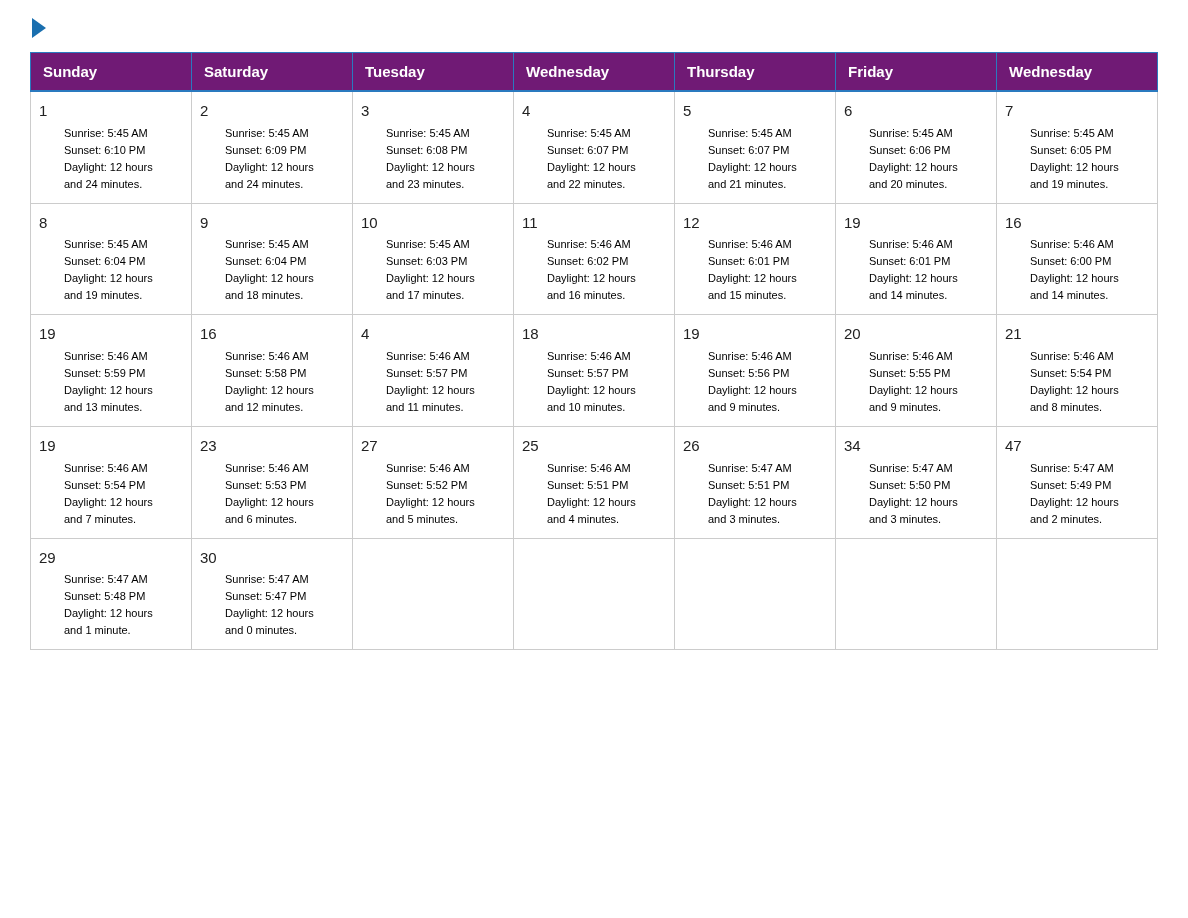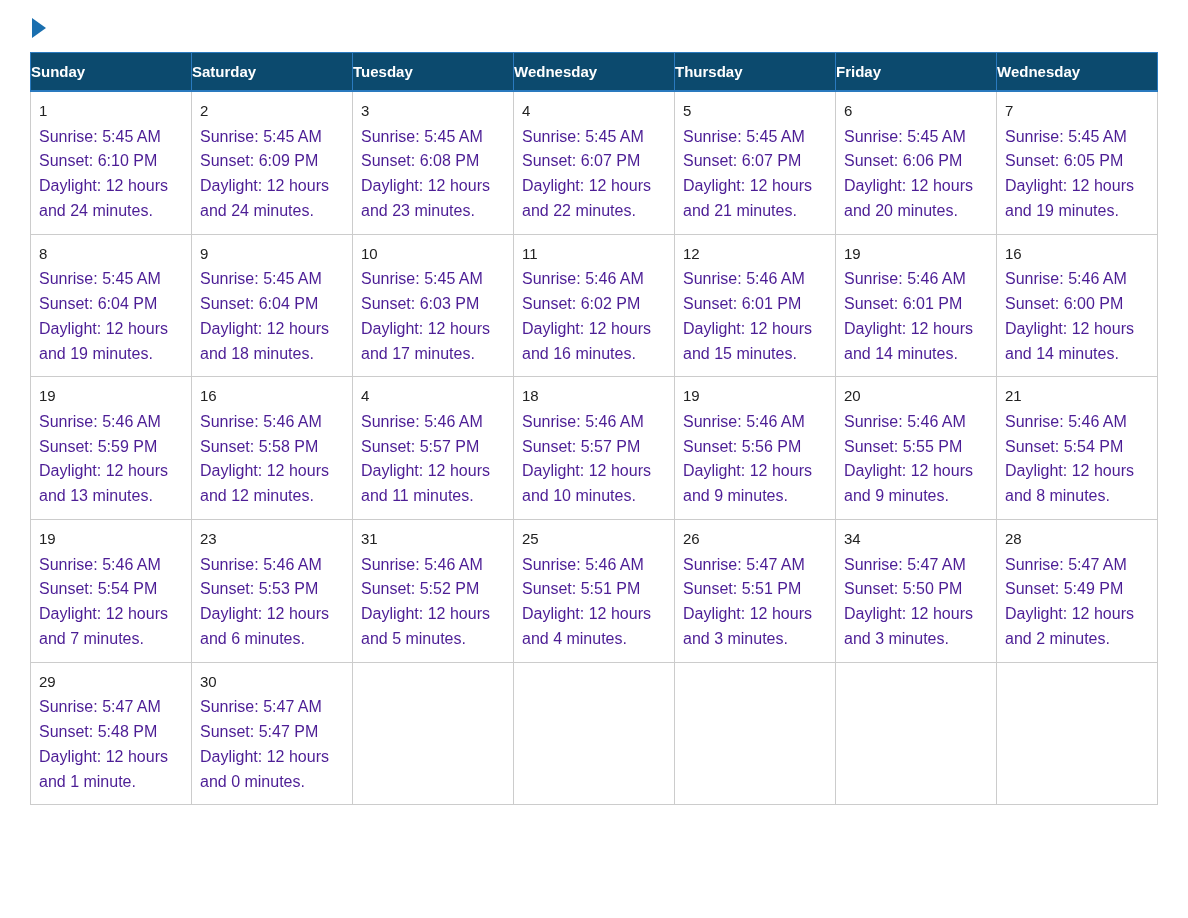--- a/index.html
+++ b/index.html
@@ -57,25 +57,25 @@
       font-size: 20px;
       color: #444;
       margin-top: 4px;
     }
     table {
       width: 100%;
       border-collapse: collapse;
       table-layout: fixed;
     }
     thead tr th {
-      background-color: #0c4a6e;
+      background-color: #701a75;
       color: #fff;
       font-size: 15px;
       font-weight: bold;
-      padding: 10px 0;
+      padding: 10px 12px;
       text-align: left;
       border: 1px solid #2a7abf;
     }
     tbody tr td {
       vertical-align: top;
       padding: 8px 8px 10px 8px;
       border: 1px solid #ccc;
       font-size: 13px;
       line-height: 1.5;
       height: 110px;
@@ -85,23 +85,24 @@
       height: auto;
     }
     .day-number {
       font-size: 15px;
       font-weight: normal;
       color: #222;
       display: block;
       margin-bottom: 2px;
     }
     .day-info {
-      font-size: 16px;
-      color: #4c1d95;
+      font-size: 11px;
+      color: #000000;
       line-height: 1.55;
+      margin-left: 25px;
     }
     .empty-cell {
       background: #fff;
       border: 1px solid #ccc;
     }
     
     tbody tr:first-child td {
       border-top: 2px solid #2a7abf;
     }
   </style>
@@ -228,37 +229,37 @@
       <tr>
         <td>
           <span class="day-number">19</span>
           <div class="day-info">Sunrise: 5:46 AM<br>Sunset: 5:54 PM<br>Daylight: 12 hours<br>and 7 minutes.</div>
         </td>
         <td>
           <span class="day-number">23</span>
           <div class="day-info">Sunrise: 5:46 AM<br>Sunset: 5:53 PM<br>Daylight: 12 hours<br>and 6 minutes.</div>
         </td>
         <td>
-          <span class="day-number">31</span>
+          <span class="day-number">27</span>
           <div class="day-info">Sunrise: 5:46 AM<br>Sunset: 5:52 PM<br>Daylight: 12 hours<br>and 5 minutes.</div>
         </td>
         <td>
           <span class="day-number">25</span>
           <div class="day-info">Sunrise: 5:46 AM<br>Sunset: 5:51 PM<br>Daylight: 12 hours<br>and 4 minutes.</div>
         </td>
         <td>
           <span class="day-number">26</span>
           <div class="day-info">Sunrise: 5:47 AM<br>Sunset: 5:51 PM<br>Daylight: 12 hours<br>and 3 minutes.</div>
         </td>
         <td>
           <span class="day-number">34</span>
           <div class="day-info">Sunrise: 5:47 AM<br>Sunset: 5:50 PM<br>Daylight: 12 hours<br>and 3 minutes.</div>
         </td>
         <td>
-          <span class="day-number">28</span>
+          <span class="day-number">47</span>
           <div class="day-info">Sunrise: 5:47 AM<br>Sunset: 5:49 PM<br>Daylight: 12 hours<br>and 2 minutes.</div>
         </td>
       </tr>
       <tr>
         <td>
           <span class="day-number">29</span>
           <div class="day-info">Sunrise: 5:47 AM<br>Sunset: 5:48 PM<br>Daylight: 12 hours<br>and 1 minute.</div>
         </td>
         <td>
           <span class="day-number">30</span>

